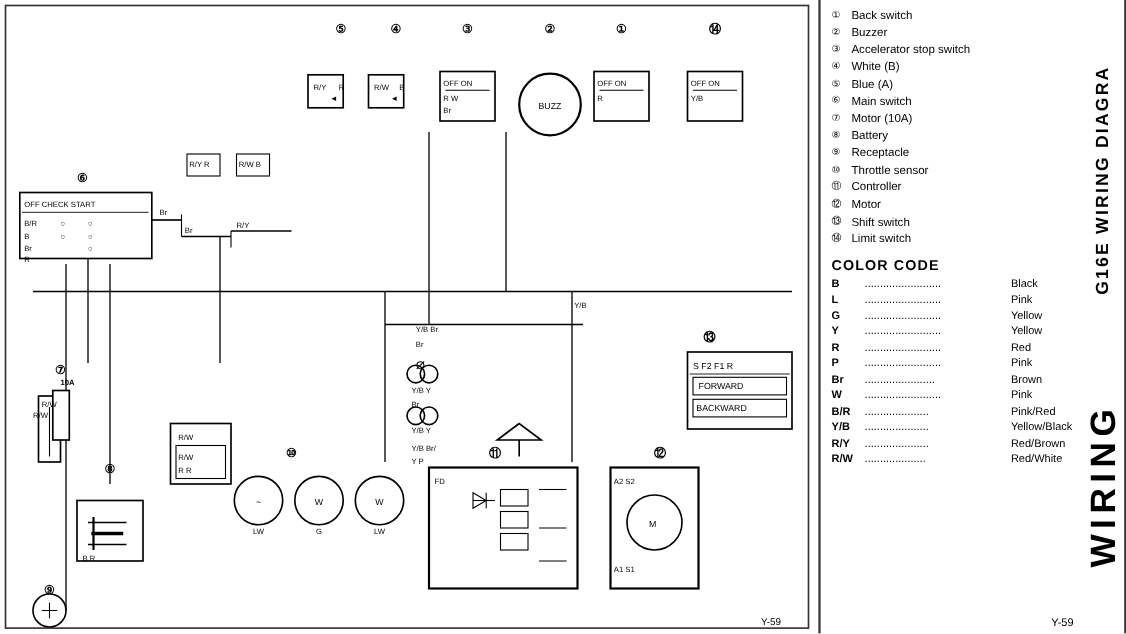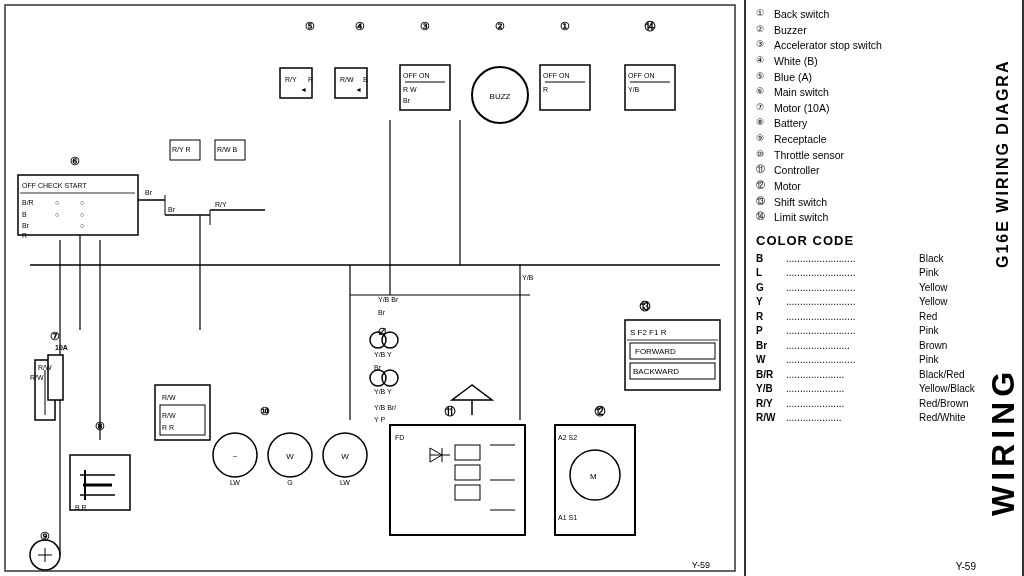--- a/index.html
+++ b/index.html
@@ -415,21 +415,21 @@
         <span class="color-name">Brown</span>
       </div>
       <div class="color-item">
         <span class="color-letter">W</span>
         <span class="color-dots">.........................</span>
         <span class="color-name">Pink</span>
       </div>
       <div class="color-item">
         <span class="color-letter">B/R</span>
         <span class="color-dots">.....................</span>
-        <span class="color-name">Black/Red</span>
+        <span class="color-name">Pink/Red</span>
       </div>
       <div class="color-item">
         <span class="color-letter">Y/B</span>
         <span class="color-dots">.....................</span>
         <span class="color-name">Yellow/Black</span>
       </div>
       <div class="color-item">
         <span class="color-letter">R/Y</span>
         <span class="color-dots">.....................</span>
         <span class="color-name">Red/Brown</span>

